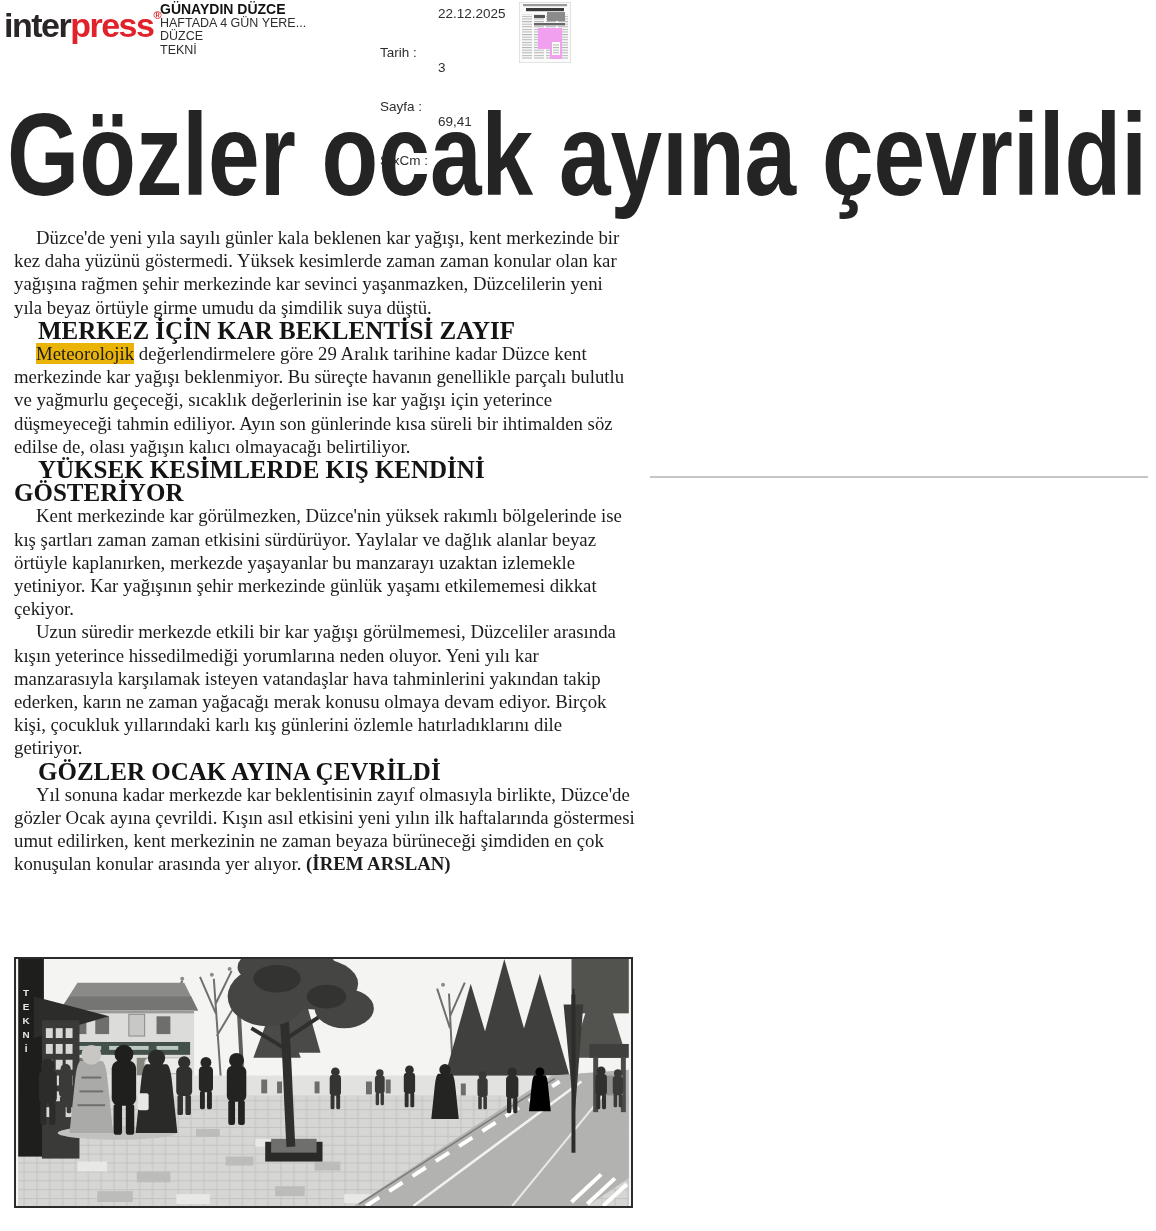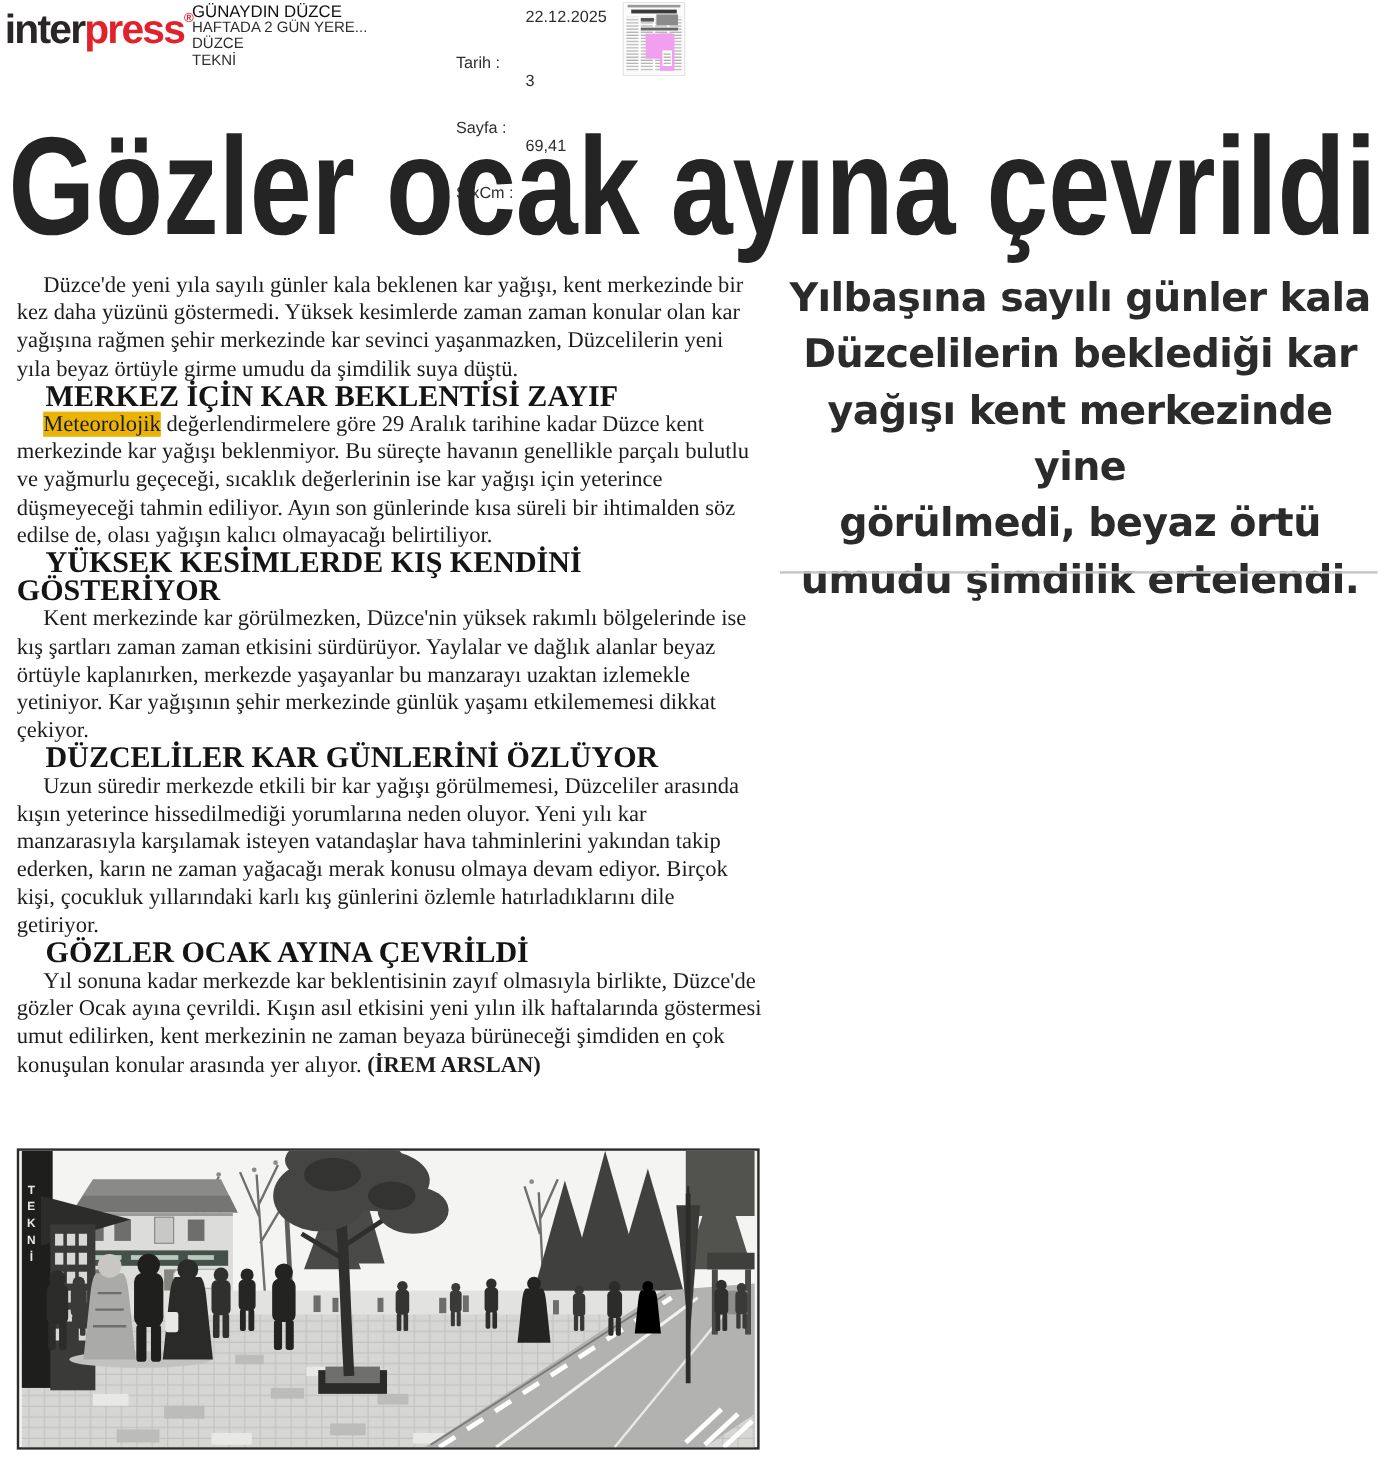--- a/index.html
+++ b/index.html
@@ -6,21 +6,21 @@
   #page{position:relative;width:1148px;height:1231px;background:#ffffff;overflow:hidden;
         font-family:"Liberation Sans",sans-serif;}
 
   
   .logo{position:absolute;left:4px;top:6px;font-weight:bold;font-size:34px;letter-spacing:-1.5px;
         font-family:"Liberation Sans",sans-serif;}
   .logo .dark{color:#2a2628;}
   .logo .red{color:#e2222a;}
   .logo sup{font-size:11px;color:#e2222a;vertical-align:18px;letter-spacing:0;}
   .pub{position:absolute;left:160px;top:3px;color:#2e2e2e;font-size:12.5px;line-height:13.5px;white-space:nowrap;}
-  .pub .name{font-weight:normal;font-size:14px;color:#111;}
+  .pub .name{font-weight:bold;font-size:14px;color:#111;}
   .meta{position:absolute;left:380px;top:6px;color:#2e2e2e;font-size:13.5px;line-height:15px;}
   .meta .row{display:flex;}
   .meta .lab{width:58px;margin-top:39px;}
   .thumb{position:absolute;left:519px;top:2px;width:52px;height:61px;}
 
   
   .headline-svg{position:absolute;left:5px;top:91px;}
 
   
   .left-col{position:absolute;left:14px;top:226px;width:621px;
@@ -45,21 +45,21 @@
 </style>
 </head>
 <body>
 
 <div id="page">
 
   <div class="logo"><span class="dark">inter</span><span class="red">press</span><sup>®</sup></div>
 
   <div class="pub">
     <div class="name">GÜNAYDIN DÜZCE</div>
-    <div>HAFTADA 2 GÜN YERE...</div>
+    <div>HAFTADA 4 GÜN YERE...</div>
     <div>DÜZCE</div>
     <div>TEKNİ</div>
   </div>
 
   <div class="meta">
     <div class="row">
       <span class="lab">Tarih :</span>
       <span class="val">22.12.2025</span>
     </div>
     <div class="row">
@@ -100,33 +100,25 @@
   <svg class="headline-svg" width="1146" height="140">
     <text x="2" y="104" font-family="Liberation Sans, sans-serif" font-weight="bold" font-size="116" fill="#242424" textLength="1140" lengthAdjust="spacingAndGlyphs">Gözler ocak ayına çevrildi</text>
   </svg>
 
   <div class="left-col">
     <p>Düzce'de yeni yıla sayılı günler kala beklenen kar yağışı, kent merkezinde bir kez daha yüzünü göstermedi. Yüksek kesimlerde zaman zaman konular olan kar yağışına rağmen şehir merkezinde kar sevinci yaşanmazken, Düzcelilerin yeni yıla beyaz örtüyle girme umudu da şimdilik suya düştü.</p>
     <h3>MERKEZ İÇİN KAR BEKLENTİSİ ZAYIF</h3>
     <p><span class="hl">Meteorolojik</span><span> değerlendirmelere göre 29 Aralık tarihine kadar Düzce kent merkezinde kar yağışı beklenmiyor. Bu süreçte havanın genellikle parçalı bulutlu ve yağmurlu geçeceği, sıcaklık değerlerinin ise kar yağışı için yeterince düşmeyeceği tahmin ediliyor. Ayın son günlerinde kısa süreli bir ihtimalden söz edilse de, olası yağışın kalıcı olmayacağı belirtiliyor.</span></p>
     <h3>YÜKSEK KESİMLERDE KIŞ KENDİNİ GÖSTERİYOR</h3>
     <p>Kent merkezinde kar görülmezken, Düzce'nin yüksek rakımlı bölgelerinde ise kış şartları zaman zaman etkisini sürdürüyor. Yaylalar ve dağlık alanlar beyaz örtüyle kaplanırken, merkezde yaşayanlar bu manzarayı uzaktan izlemekle yetiniyor. Kar yağışının şehir merkezinde günlük yaşamı etkilememesi dikkat çekiyor.</p>
-    <h3>DÜZCELİLER KAR GÜNLERİNİ ÖZLÜYOR</h3>
     <p>Uzun süredir merkezde etkili bir kar yağışı görülmemesi, Düzceliler arasında kışın yeterince hissedilmediği yorumlarına neden oluyor. Yeni yılı kar manzarasıyla karşılamak isteyen vatandaşlar hava tahminlerini yakından takip ederken, karın ne zaman yağacağı merak konusu olmaya devam ediyor. Birçok kişi, çocukluk yıllarındaki karlı kış günlerini özlemle hatırladıklarını dile getiriyor.</p>
     <h3>GÖZLER OCAK AYINA ÇEVRİLDİ</h3>
     <p><span>Yıl sonuna kadar merkezde kar beklentisinin zayıf olmasıyla birlikte, Düzce'de gözler Ocak ayına çevrildi. Kışın asıl etkisini yeni yılın ilk haftalarında göstermesi umut edilirken, kent merkezinin ne zaman beyaza bürüneceği şimdiden en çok konuşulan konular arasında yer alıyor. </span><span class="byline">(İREM ARSLAN)</span></p>
   </div>
 
-  <div class="quote">
-    <div>Yılbaşına sayılı günler kala</div>
-    <div>Düzcelilerin beklediği kar</div>
-    <div>yağışı kent merkezinde yine</div>
-    <div>görülmedi, beyaz örtü</div>
-    <div>umudu şimdilik ertelendi.</div>
-  </div>
   <div class="quote-rule"></div>
 
   <div class="photo">
     <svg width="615" height="247" viewBox="0 0 618 250">
       <defs>
         <pattern id="pv" width="26" height="9" patternUnits="userSpaceOnUse">
           <rect width="26" height="9" fill="#d6d6d4"></rect>
           <path d="M0 8.5 H26 M6 0 V8 M19 0 V8" stroke="#c3c3c1" stroke-width="1" fill="none"></path>
         </pattern>
         <g id="fg">

